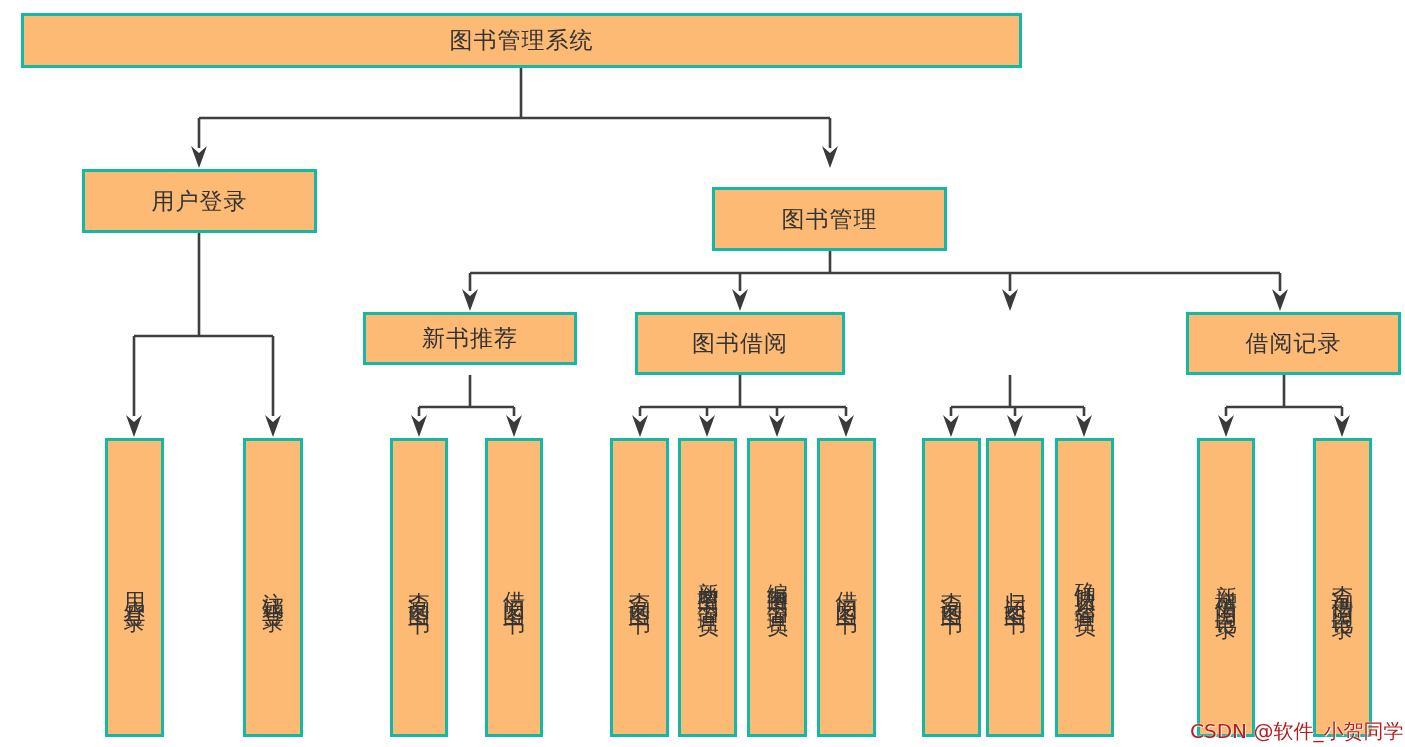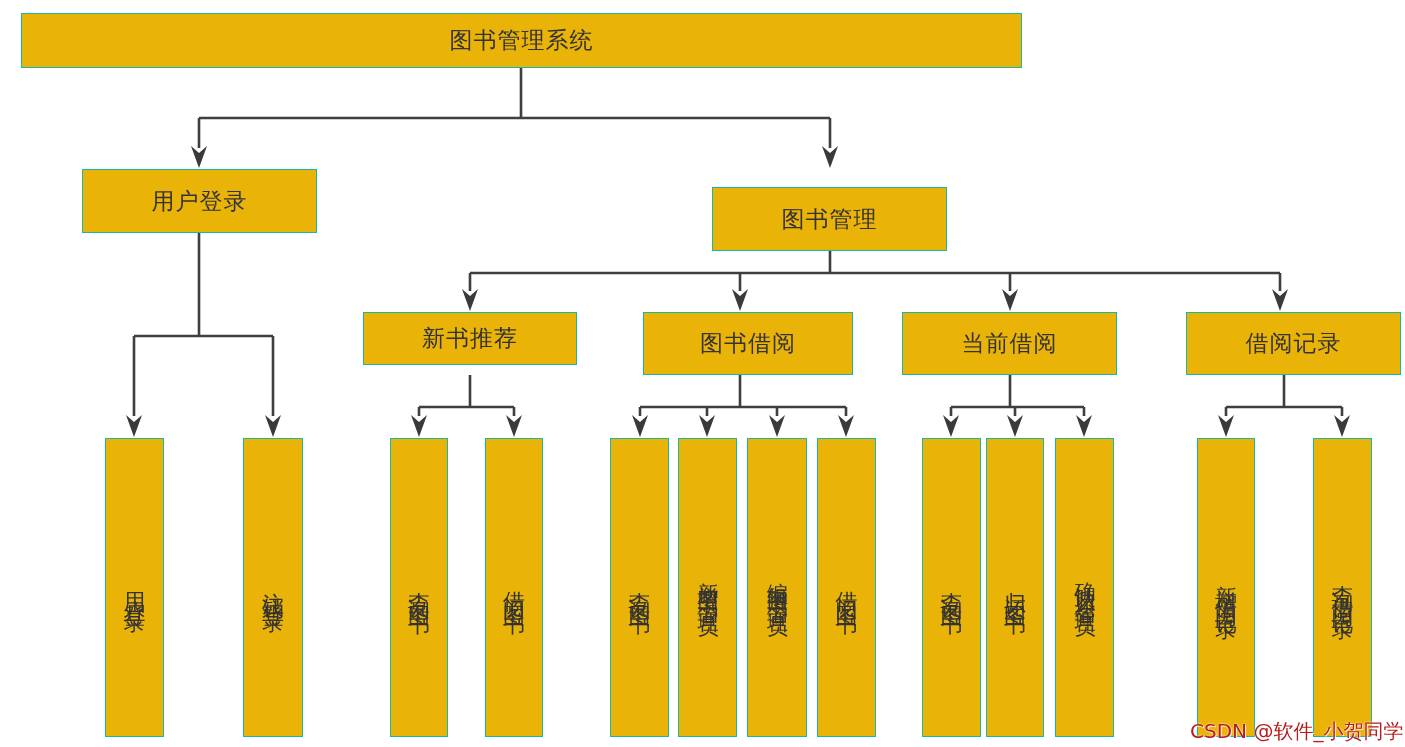--- a/index.html
+++ b/index.html
@@ -18,22 +18,22 @@
     position: absolute;
     left: 0; top: 0;
     width: 1405px; height: 747px;
     z-index: 1;
   }
   svg.wires path { stroke: #3f3f3f; stroke-width: 2.6; fill: none; }
   svg.wires polygon { fill: #3a3a3a; stroke: none; }
 
   .node {
     position: absolute;
-    background: #eab308;
-    border: 1px solid #14b8a6;
+    background: #fdba74;
+    border: 3px solid #14b8a6;
     display: flex;
     align-items: center;
     justify-content: center;
     color: #333333;
     z-index: 2;
   }
 
   .node.h { font-size: 23px; letter-spacing: 1px; }
 
   .node.v {
@@ -46,21 +46,21 @@
   .node.v.long { letter-spacing: 5px; font-size: 21px; }
 
   .title-box { left: 21px; top: 13px; width: 1001px; height: 55px; font-size: 22px; }
 
   
   .n-user-login   { left: 82px;  top: 169px; width: 235px; height: 64px; }
   .n-book-mgmt    { left: 712px; top: 169px; width: 235px; height: 64px; margin-top: 18px; }
 
   
   .n-new-book     { left: 363px;  top: 312px; width: 214px; height: 53px; }
-  .n-book-borrow  { left: 635px;  top: 312px; width: 210px; height: 63px; margin-left: 8px; }
+  .n-book-borrow  { left: 635px;  top: 312px; width: 210px; height: 63px; }
   .n-cur-borrow   { left: 902px;  top: 312px; width: 215px; height: 63px; }
   .n-borrow-rec   { left: 1186px; top: 312px; width: 215px; height: 63px; }
 
   
   .leaf { top: 438px; height: 299px; }
   .l-ul1 { left: 105px;  width: 59px; }
   .l-ul2 { left: 243px;  width: 60px; }
   .l-nb1 { left: 390px;  width: 58px; }
   .l-nb2 { left: 485px;  width: 58px; }
   .l-bb1 { left: 610px;  width: 59px; }
@@ -152,21 +152,20 @@
     <polygon points="1342,437 1334,415 1342,422 1350,415"></polygon>
   </svg>
 
   <div class="node h title-box">图书管理系统</div>
 
   <div class="node h n-user-login">用户登录</div>
   <div class="node h n-book-mgmt">图书管理</div>
 
   <div class="node h n-new-book">新书推荐</div>
   <div class="node h n-book-borrow">图书借阅</div>
-  <div class="node h n-cur-borrow">当前借阅</div>
   <div class="node h n-borrow-rec">借阅记录</div>
 
   <div class="node v leaf l-ul1">用户登录</div>
   <div class="node v leaf l-ul2">注销登录</div>
 
   <div class="node v leaf l-nb1">查询图书</div>
   <div class="node v leaf l-nb2">借阅图书</div>
 
   <div class="node v leaf l-bb1">查询图书</div>
   <div class="node v leaf long l-bb2">新增图书（管理员）</div>

